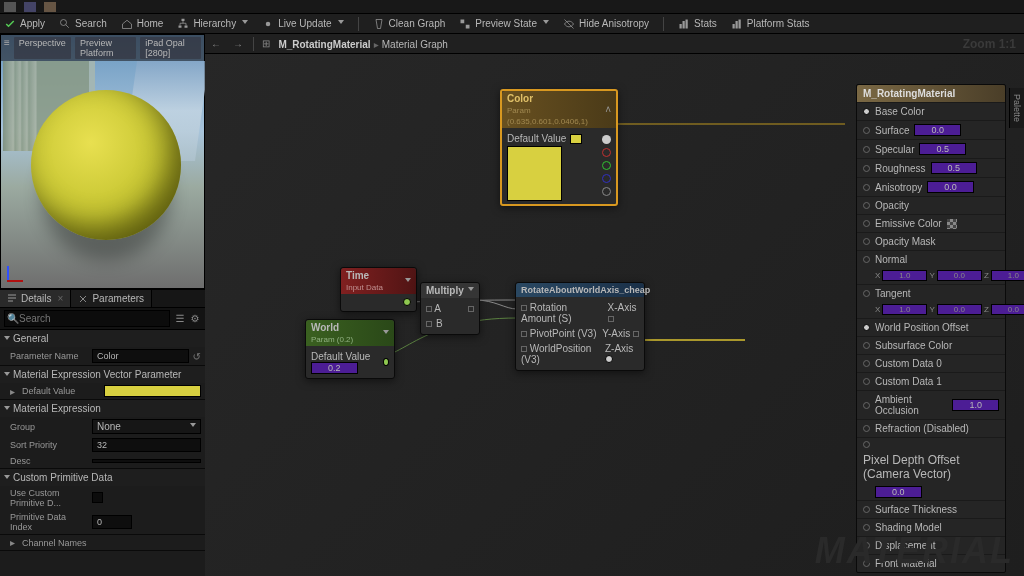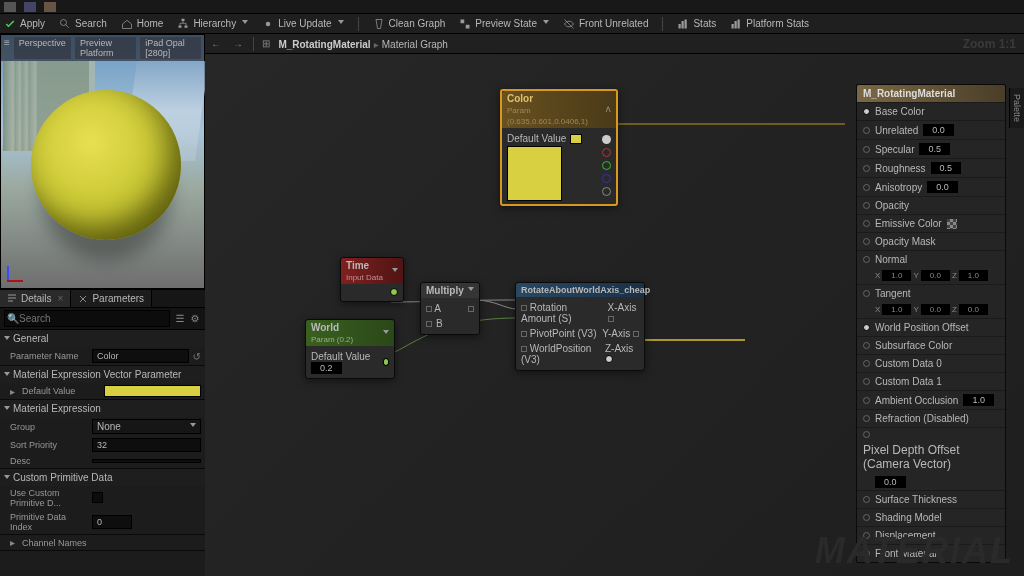--- a/index.html
+++ b/index.html
@@ -62,21 +62,21 @@
 .time-node .nh{background:linear-gradient(90deg,#802020,#501414);color:#ddd}
 .delta-node .nh{background:linear-gradient(90deg,#3a6020,#2a4818);color:#ddd}
 .mul-node .nh{background:#353535}
 .rot-node .nh{background:linear-gradient(90deg,#2a4862,#1a3048);color:#ddd}
 .result{position:absolute;right:18px;top:50px;width:150px;background:#252525;border:1px solid #0a0a0a;border-radius:2px}
 .result .rh{background:linear-gradient(90deg,var(--hdr),#4a3e28);padding:3px 6px;font-size:10px;color:#ddd;font-weight:600;border-radius:2px 2px 0 0}
 .result .rr{display:flex;align-items:center;gap:5px;padding:3px 6px;border-top:1px solid #1a1a1a;font-size:9px}
 .result .rr.dis{color:var(--txt3)}
 .rin{width:7px;height:7px;border-radius:50%;background:#ccc;border:1px solid #000;flex-shrink:0}
 .rin.e{background:transparent;border:1px solid #666}
-.val{background:#000000;border:1px solid #000;padding:0 8px;font-size:9px}
+.val{background:#4c1d95;border:1px solid #000;padding:0 16px;font-size:9px}
 .xyz{display:flex;gap:2px;align-items:center}
 .xyz span{font-size:8px;color:#888}
 .wire{position:absolute;pointer-events:none}
 .swatch-lg{width:55px;height:55px;background:#d8d040;border:1px solid #000}
 .vec-pins{display:flex;flex-direction:column;gap:4px;padding:4px 0}
 .vec-pins .p{width:9px;height:9px;border-radius:50%}
 .palette{position:absolute;right:0;top:54px;writing-mode:vertical-rl;background:#1a1a1a;padding:6px 2px;font-size:9px;color:#888;border-left:1px solid #000}
 </style>
 </head>
 <body>
@@ -137,21 +137,21 @@
         <rect x="9" y="9" width="5" height="5" fill="#999"></rect>
       </svg>
       <span>Preview State</span>
       <span class="chev"></span>
     </div>
   <div class="tbtn">
       <svg viewBox="0 0 16 16">
         <path d="M2 8c3-5 9-5 12 0-3 5-9 5-12 0z" stroke="#999" fill="none"></path>
         <path d="M2 2l12 12" stroke="#999"></path>
       </svg>
-      <span>Front Unrelated</span>
+      <span>Hide Anisotropy</span>
     </div>
   <div style="width:1px;height:14px;background:#444"></div>
   <div class="tbtn">
       <svg viewBox="0 0 16 16">
         <rect x="2" y="8" width="3" height="6" fill="#999"></rect>
         <rect x="6" y="4" width="3" height="10" fill="#999"></rect>
         <rect x="10" y="2" width="3" height="12" fill="#999"></rect>
       </svg>
       <span>Stats</span>
     </div>
@@ -317,21 +317,21 @@
       <div class="vec-pins">
         <span class="p" style="background:#ccc"></span>
         <span class="p" style="border:1px solid #c03030"></span>
         <span class="p" style="border:1px solid #30c030"></span>
         <span class="p" style="border:1px solid #3030c0"></span>
         <span class="p" style="border:1px solid #888"></span>
       </div>
     </div>
   </div>
 
-  <div class="node time-node" style="left:135px;top:223px;width:64px">
+  <div class="node time-node" style="left:135px;top:233px;width:77px">
     <div class="nh">
         <span><span style="font-weight:600">Time</span><br><span style="font-size:8px;color:#c09090">Input Data</span></span>
         <span class="chev"></span>
       </div>
     <div class="nb" style="text-align:right"><span class="pin f" style="display:inline-block"></span></div>
   </div>
 
   <div class="node delta-node" style="left:100px;top:285px;width:90px">
     <div class="nh">
         <span><span style="font-weight:600">World</span><br><span style="font-size:8px;color:#90b080">Param (0.2)</span></span>
@@ -383,21 +383,21 @@
   </div>
 
   <div class="result">
     <div class="rh">M_RotatingMaterial</div>
     <div class="rr">
         <span class="rin"></span>
         <span>Base Color</span>
       </div>
     <div class="rr">
         <span class="rin e"></span>
-        <span>Unrelated</span>
+        <span>Surface</span>
         <span class="val">0.0</span>
       </div>
     <div class="rr">
         <span class="rin e"></span>
         <span>Specular</span>
         <span class="val">0.5</span>
       </div>
     <div class="rr">
         <span class="rin e"></span>
         <span>Roughness</span>

